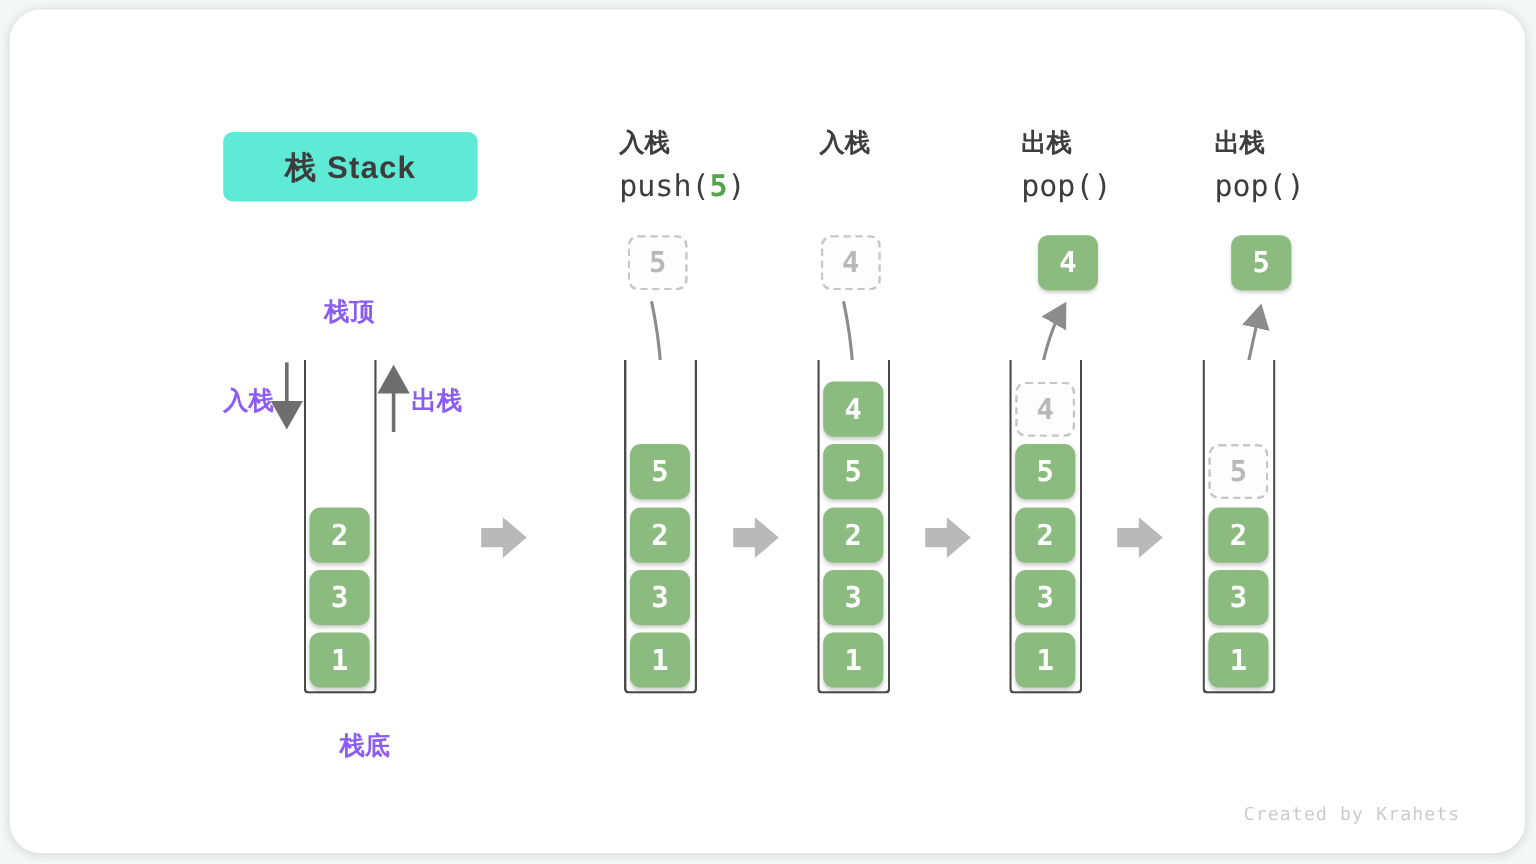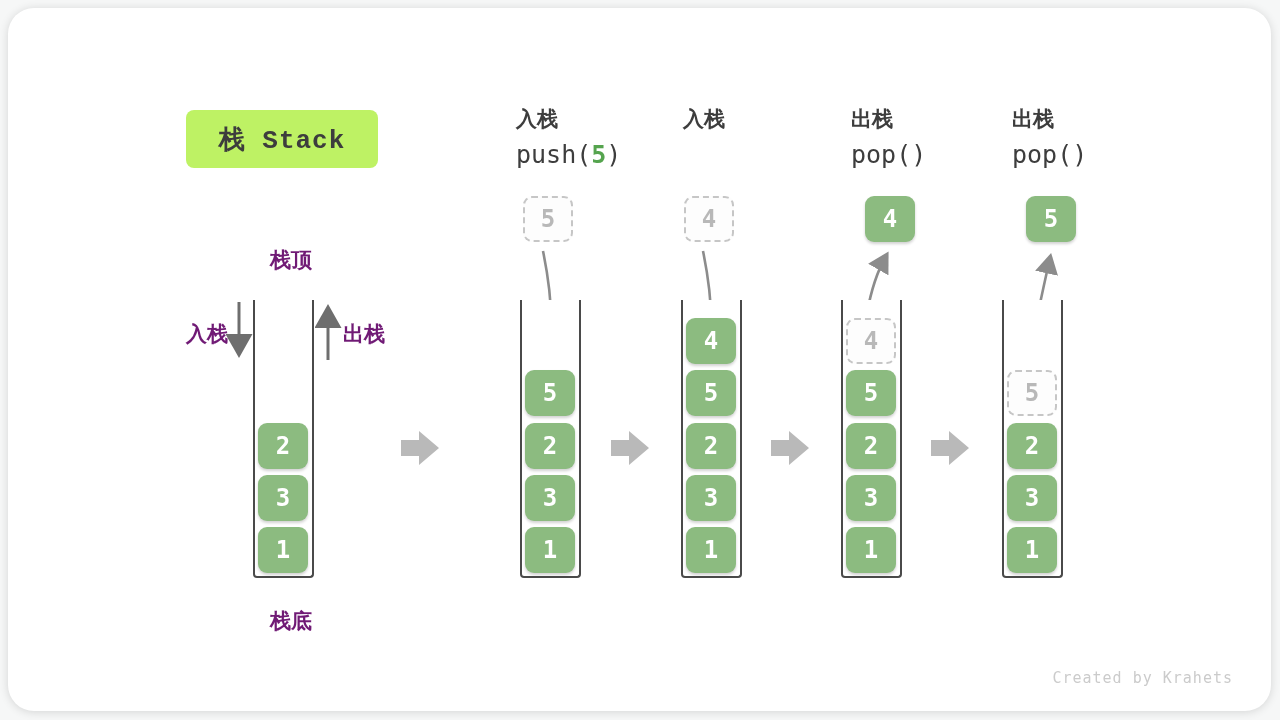--- a/index.html
+++ b/index.html
@@ -1,45 +1,45 @@
 <!DOCTYPE html>
 <html><head>
 <meta charset="utf-8">
 <style>
   html,body{margin:0;padding:0;background:#f6f7f7;width:1280px;height:720px;overflow:hidden;}
   #stage{position:absolute;left:8px;top:8px;width:1263px;height:703px;background:#ffffff;
          border-radius:26px;box-shadow:0 1px 10px rgba(0,0,0,0.14);}
   .abs{position:absolute;}
   
-  #title-box{left:178px;top:102px;width:192px;height:58px;background:#bef264;border-radius:8px;
+  #title-box{left:178px;top:102px;width:212px;height:58px;background:#5eead4;border-radius:8px;
              display:flex;align-items:center;justify-content:center;
-             font-family:Liberation Mono, monospace;font-size:26px;font-weight:700;
+             font-family:Liberation Sans, sans-serif;font-size:26px;font-weight:700;
              color:#3d3d3d;letter-spacing:1px;}
   
   .op-label{top:98px;width:170px;color:#3d3d3d;}
   .op-name{font-family:"DejaVu Sans",sans-serif;font-weight:700;font-size:21px;line-height:26px;}
   .op-call{font-family:"DejaVu Sans Mono",monospace;font-size:25px;line-height:26px;margin-top:10px;font-weight:500;}
   .op-arg{color:#55a44e;font-weight:700;}
   
-  .cjk-label{font-family:"DejaVu Sans",sans-serif;font-weight:700;font-size:21px;color:#701a75;}
+  .cjk-label{font-family:"DejaVu Sans",sans-serif;font-weight:700;font-size:21px;color:#8b5cf6;}
   #stack-top-label{left:225px;top:238px;width:116px;text-align:center;}
-  #stack-bottom-label{left:225px;top:599px;width:116px;text-align:center;}
+  #stack-bottom-label{left:238px;top:599px;width:116px;text-align:center;}
   #push-side-label{left:132px;top:312px;width:88px;text-align:right;}
   #pop-side-label{left:335px;top:312px;width:88px;text-align:left;}
   
   .stack-container{position:absolute;top:292px;width:61px;height:278px;box-sizing:border-box;
                    border-left:2px solid #4a4a4a;border-right:2px solid #4a4a4a;border-bottom:2px solid #4a4a4a;
                    border-radius:0 0 4px 4px;background:#ffffff;}
   .cell{position:absolute;width:50px;height:46px;border-radius:9px;box-sizing:border-box;
         display:flex;align-items:center;justify-content:center;
         font-family:"DejaVu Sans Mono","DejaVu Sans",monospace;font-size:24px;font-weight:700;}
   .cell.solid{background:#8cbb80;color:#ffffff;box-shadow:0 2px 3px rgba(0,0,0,0.18);}
   .cell.ghost{background:#fdfdfd;border:2px dashed #c6c6c6;color:#b8b8b8;}
   
-  #watermark{right:38px;bottom:24px;font-family:"DejaVu Sans Mono",monospace;font-size:15px;
+  #watermark{right:54px;bottom:24px;font-family:"DejaVu Sans Mono",monospace;font-size:15px;
              color:#cbcbcb;letter-spacing:1px;text-align:center;}
   svg{position:absolute;left:0;top:0;}
 </style>
 </head>
 <body>
 
 <div id="stage">
 
   <div class="abs" id="title-box">
     <span>栈 Stack</span>

